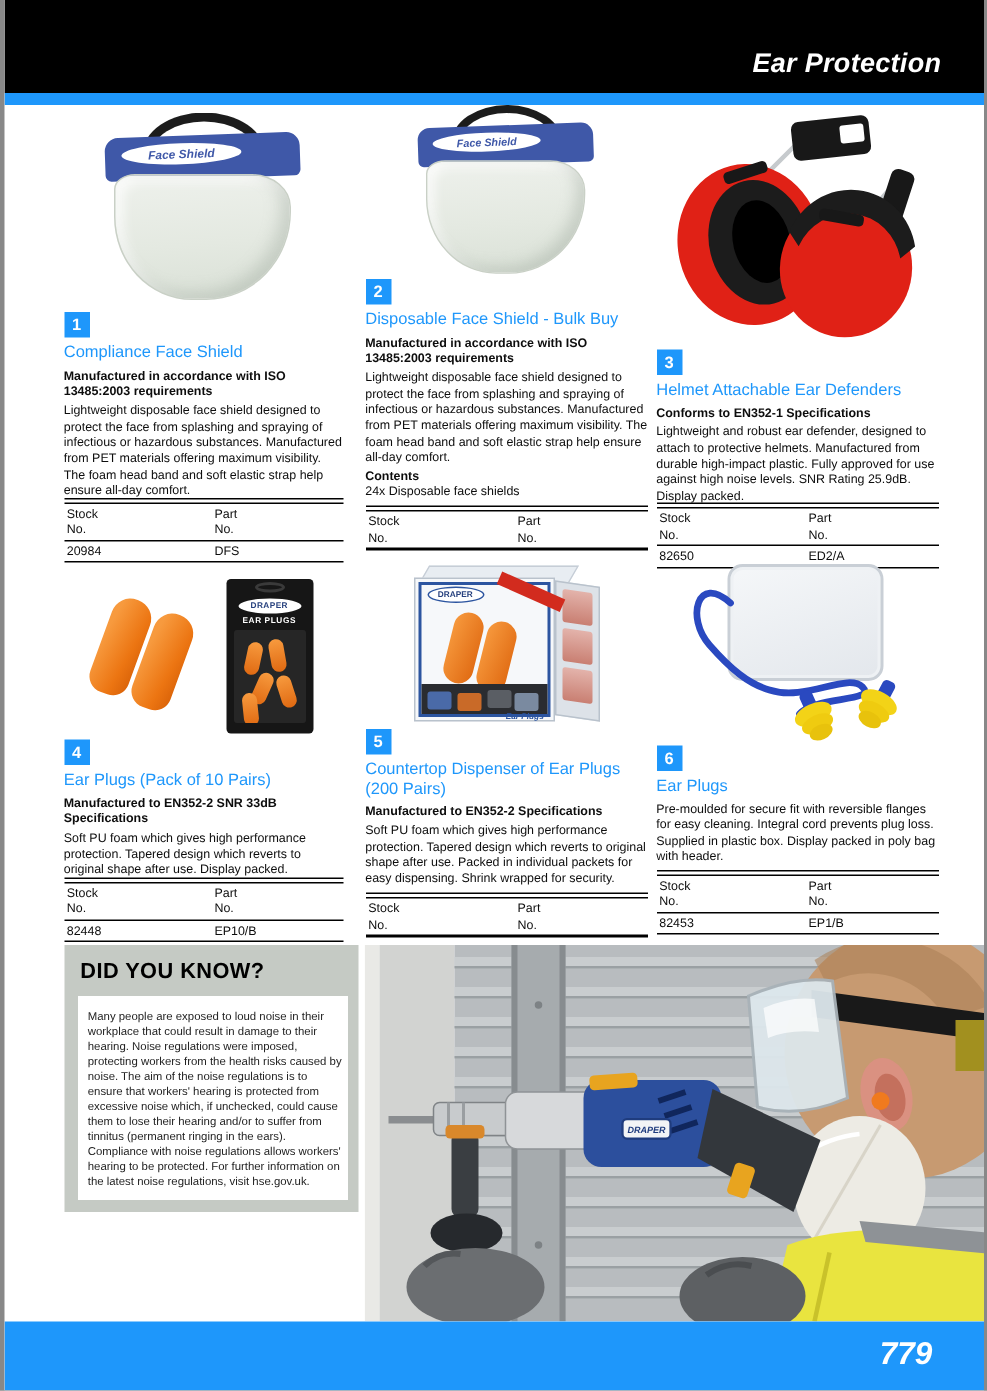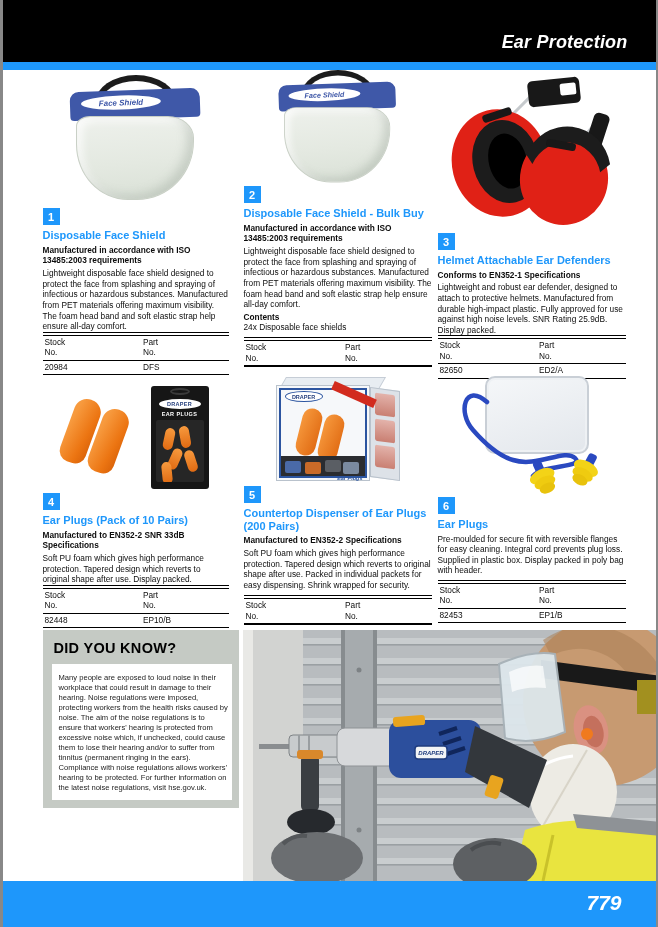--- a/index.html
+++ b/index.html
@@ -45,21 +45,21 @@
   #p4 .img-area{height:112px;}
   #p5 .img-area{height:108px;}
   #p6 .img-area{height:122px;}
   .badge{
     width:17px;height:17px;background:var(--blue);
     color:#fff;font-size:11px;font-weight:bold;
     display:flex;align-items:center;justify-content:center;
     margin:3px 0 2px;flex:none;
   }
   .prod-title{
-    color:var(--blue);font-weight:bold;font-size:11px;line-height:1.15;
+    color:var(--blue);font-weight:normal;font-size:11px;line-height:1.15;
     margin:2px 0 3px;
   }
   .prod-sub{font-weight:bold;font-size:8.3px;line-height:1.3;margin-bottom:2px;}
   .prod-desc{font-size:8.3px;line-height:1.28;}
   .contents-label{font-weight:bold;font-size:8.3px;margin-top:2px;}
   .contents-text{font-size:8.3px;line-height:1.28;}
   
   .spec{margin-top:auto;border-top:1.5px solid #000;padding-top:2px;}
   .spec-inner{border-top:1px solid #000;border-bottom:1px solid #000;}
   .spec-row{display:flex;font-size:8.3px;line-height:1.25;}
@@ -193,21 +193,21 @@
         <div class="strap"></div>
         <div class="band">
           <div class="band-oval">
               <span>Face Shield</span>
             </div>
         </div>
         <div class="visor"></div>
       </div>
     </div>
     <div class="badge">1</div>
-    <div class="prod-title">Disposable Face Shield</div>
+    <div class="prod-title">Compliance Face Shield</div>
     <div class="prod-sub">Manufactured in accordance with ISO 13485:2003 requirements</div>
     <div class="prod-desc">Lightweight disposable face shield designed to protect the face from splashing and spraying of infectious or hazardous substances. Manufactured from PET materials offering maximum visibility. The foam head band and soft elastic strap help ensure all-day comfort.</div>
     <div class="spec">
       <div class="spec-inner">
         <div class="spec-row spec-head">
           <div class="spec-c1"><span>Stock</span><br><span>No.</span></div>
           <div class="spec-c2"><span>Part</span><br><span>No.</span></div>
         </div>
         <div class="spec-row spec-vals">
           <div class="spec-c1">20984</div>

